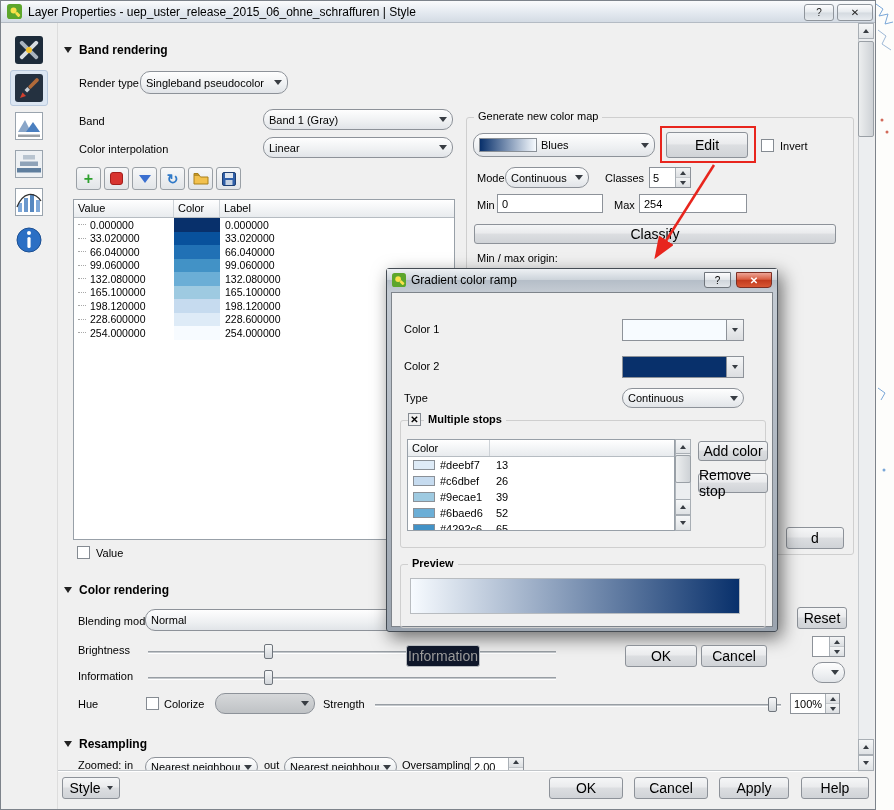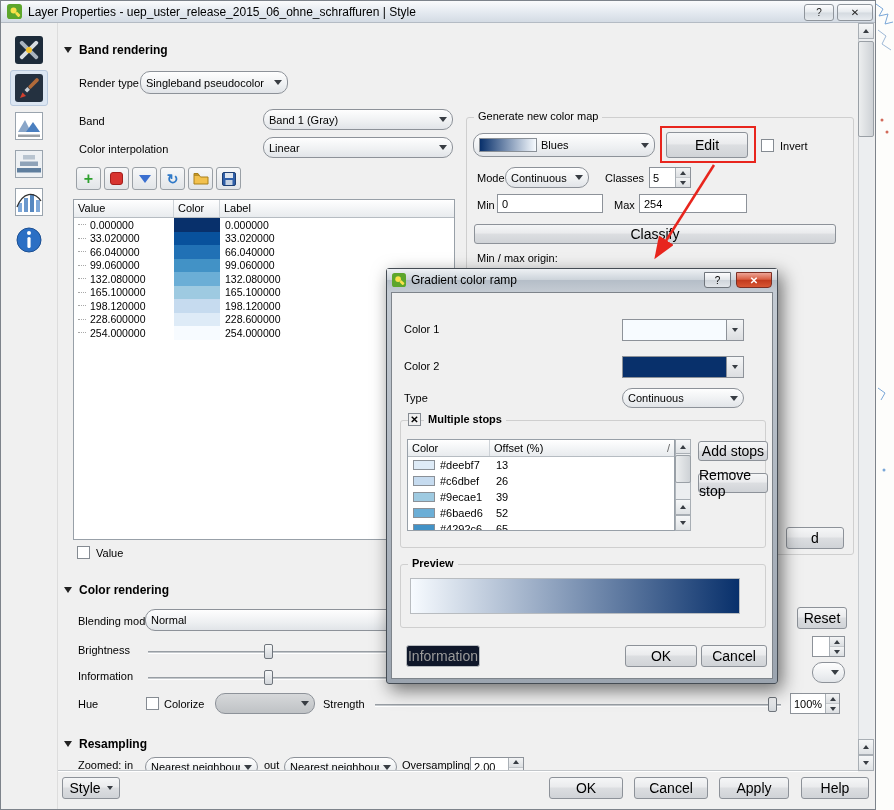--- a/index.html
+++ b/index.html
@@ -53,21 +53,21 @@
   .vc3{flex:1;padding-left:5px}
   .srow{display:flex;height:16px;align-items:center;font-size:11px}
   .sc1{width:82px;display:flex;align-items:center;padding-left:5px;gap:5px}
   .ssw{width:22px;height:10px;border:1px solid #8a9097;flex:0 0 auto}
   .sc2{flex:1;padding-left:6px}
   
   .sb-btn{position:absolute;width:16px;height:16px;border:1px solid #a8aeb4;background:linear-gradient(#f6f7f8,#dfe2e5);display:flex;align-items:center;justify-content:center}
   .sb-thumb{position:absolute;width:16px;border:1px solid #9aa0a6;border-radius:2px;background:linear-gradient(90deg,#eceeef,#ced2d6)}
   #main-sb-track{position:absolute;left:858px;top:23px;width:16px;height:748px;background:#eceef0;border-left:1px solid #c8ccd0}
   
-  #dlg{position:absolute;left:386px;top:268px;width:392px;height:416px;background:linear-gradient(#c6cdd5,#9ba4af);border:1px solid #454c54;border-radius:3px;box-shadow:4px 6px 18px rgba(0,0,0,.55);z-index:30}
+  #dlg{position:absolute;left:386px;top:268px;width:392px;height:364px;background:linear-gradient(#c6cdd5,#9ba4af);border:1px solid #454c54;border-radius:3px;box-shadow:4px 6px 18px rgba(0,0,0,.55);z-index:30}
   #dlg-tb{height:22px;display:flex;align-items:center;padding:0 5px;gap:5px}
   #dlg-tb .t-title{font-size:12px;flex:1}
   .dlg-help{width:27px;height:16px;border:1px solid #6f757c;border-radius:0 0 3px 3px;background:linear-gradient(#fdfdfe,#e2e6ea 48%,#cfd5db 52%,#e2e6ea);display:flex;align-items:center;justify-content:center;font-size:10px}
   .dlg-close{width:36px;height:16px;border:1px solid #7c2f24;border-radius:0 0 4px 4px;background:linear-gradient(#eda496,#d95f44 45%,#c23a1d 52%,#d85633);color:#fff;font-weight:bold;font-size:10px;display:flex;align-items:center;justify-content:center}
   #dlg-body{position:absolute;left:4px;top:23px;right:4px;bottom:4px;background:#f0f0f0;border:1px solid #7e848b}
   
   #anno{position:absolute;left:0;top:0;width:894px;height:810px;z-index:60;pointer-events:none}
   
   #map{position:absolute;left:876px;top:0;width:18px;height:810px;background:#fdfdfb}
   .hr{position:absolute;border-top:1px solid #c2c6ca;border-bottom:1px solid #ffffff}
@@ -488,24 +488,20 @@
         <span class="tri-down"></span>
       </div>
 
       <div class="grp" style="left:8px;top:127px;width:366px;height:128px"></div>
       <span class="check" style="left:16px;top:120px;background:#f0f0f0;z-index:2">✕</span>
       <span class="grp-lbl bold" style="left:32px;top:120px">Multiple stops</span>
 
       <div class="tbl" style="left:15px;top:146px;width:268px;height:92px;overflow:hidden">
         <div class="thdr" style="height:17px">
           <div class="th" style="width:82px">Color</div>
-          <div class="th" style="flex:1;border-right:none;display:flex">
-            <span style="flex:1">Offset (%)</span>
-            <span style="color:#666">/</span>
-          </div>
         </div>
         <div>
             <div class="srow">
               <div class="sc1">
                 <span class="ssw" style="background:#deebf7"></span>
                 <span>#deebf7</span>
               </div>
               <div class="sc2">13</div>
             </div>
             <div class="srow">
@@ -544,21 +540,21 @@
           <span class="tri-up tri-sm"></span>
         </div>
       <div class="sb-thumb" style="left:283px;top:162px;width:16px;height:28px"></div>
       <div class="sb-btn" style="left:283px;top:206px;width:16px;height:16px">
           <span class="tri-up tri-sm"></span>
         </div>
       <div class="sb-btn" style="left:283px;top:222px;width:16px;height:16px">
           <span class="tri-down tri-sm"></span>
         </div>
 
-      <div class="btn" style="left:306px;top:148px;width:70px;height:20px">Add stops</div>
+      <div class="btn" style="left:306px;top:148px;width:70px;height:20px">Add color</div>
       <div class="btn" style="left:306px;top:180px;width:70px;height:20px">Remove stop</div>
 
       <div class="grp" style="left:8px;top:271px;width:366px;height:64px"></div>
       <span class="grp-lbl bold" style="left:16px;top:264px">Preview</span>
       <div class="abs" style="left: 18px; top: 285px; width: 330px; height: 36px; border: 1px solid rgb(184, 188, 192); background: linear-gradient(90deg, rgb(247, 251, 255), rgb(8, 48, 107));"></div>
 
       <div class="btn disabled" style="left:14px;top:352px;width:74px;height:22px">Information</div>
       <div class="btn" style="left:233px;top:352px;width:72px;height:22px">OK</div>
       <div class="btn" style="left:309px;top:352px;width:66px;height:22px">Cancel</div>
     </div>

